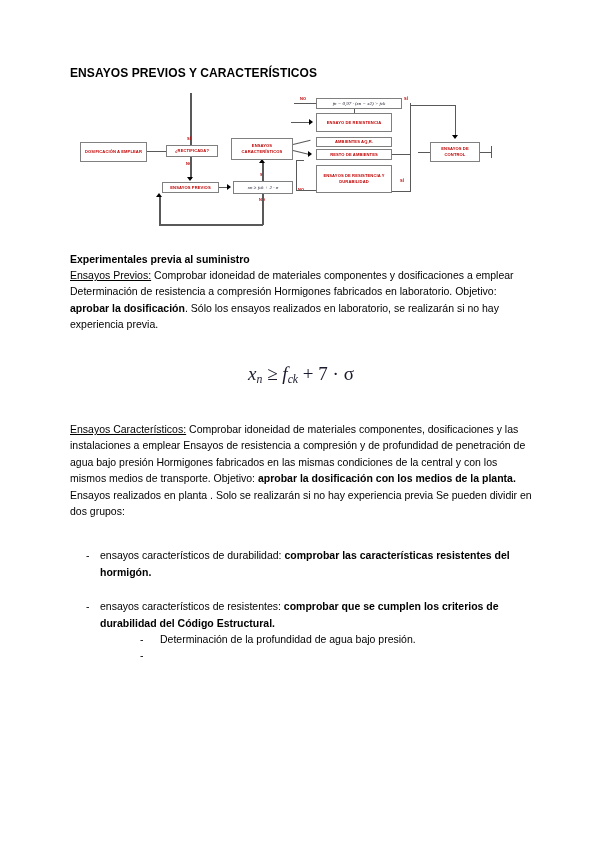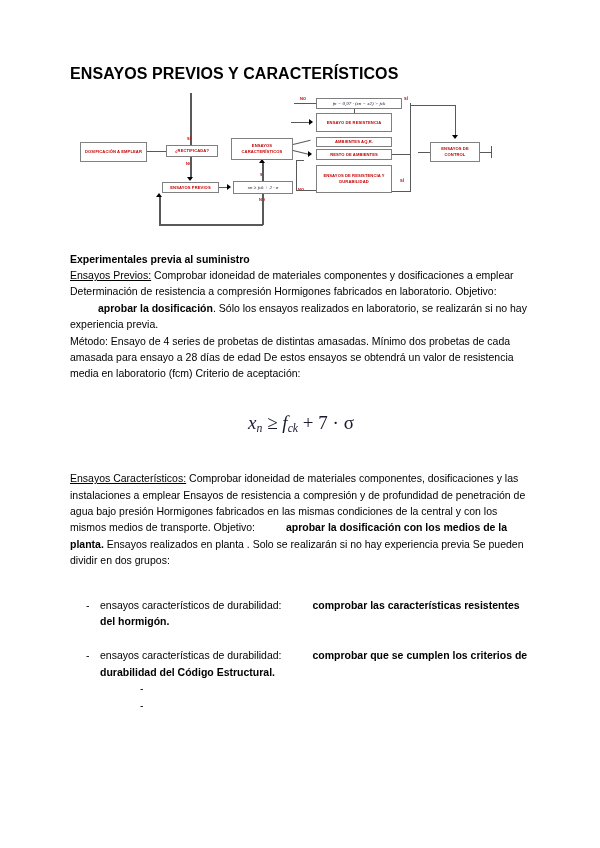--- a/index.html
+++ b/index.html
@@ -32,21 +32,21 @@
   }
 
   
   .doc-title {
     font-size: 10.5px;
     font-weight: bold;
     line-height: 15px;
     letter-spacing: 0.1px;
   }
   .doc-subtitle {
-    font-size: 16px;
+    font-size: 12px;
     font-weight: bold;
     line-height: 15px;
     letter-spacing: 0.1px;
     margin-bottom: 4px;
   }
 
   .section-heading {
     font-size: 10.5px;
     font-weight: bold;
     line-height: 16px;
@@ -61,21 +61,21 @@
   }
 
   
   p.body-par {
     font-size: 10.5px;
     line-height: 16.4px;
     margin: 0;
     text-align: left;
   }
   .u { text-decoration: underline; }
-  .b { font-weight: bold; margin-left: 28px; }
+  .b { font-weight: bold; }
 
   
   .formula-block {
     text-align: center;
     margin-top: 30px;
     margin-bottom: 34px;
     font-family: "Liberation Serif", serif;
     font-size: 19px;
     font-style: italic;
     color: #1a1a2e;
@@ -293,44 +293,44 @@
       <div class="dline h" style="left:410px; top:59px; width:12px;"></div>
       <div class="dline v" style="left:421px; top:53px; height:12px;"></div>
 
       <div class="dline h" style="left:348px; top:59px; width:12px;"></div>
     </div>
 
     <div class="section-heading">Experimentales previa al suministro</div>
 
     <p class="body-par"><span class="u">Ensayos Previos:</span><span>  Comprobar idoneidad de materiales componentes y dosificaciones a emplear  Determinación de resistencia a compresión  Hormigones fabricados en laboratorio. Objetivo: </span><span class="b">aprobar la dosificación</span><span>. Sólo los ensayos realizados en laboratorio,  se realizarán si no hay experiencia previa.</span></p>
 
-    <p class="body-par">Método:  Ensayo de 4 series de probetas de distintas amasadas. Mínimo dos probetas de cada amasada para ensayo a 28 días de edad  De estos ensayos se obtendrá un valor de resistencia media en laboratorio (fcm)  Criterio de aceptación:</p>
 
     <div class="formula-block">
       <span>x</span><sub class="f">n</sub><span class="op"> ≥ </span><span>f</span><sub class="f">ck</sub><span class="op"> + 7 · σ</span>
     </div>
 
     <p class="body-par"><span class="u"> Ensayos Característicos:</span><span>  Comprobar idoneidad de materiales componentes, dosificaciones y las instalaciones a emplear  Ensayos de resistencia a compresión y de profundidad de penetración de agua bajo presión  Hormigones fabricados en las mismas condiciones de la central y con los mismos medios de transporte. Objetivo: </span><span class="b">aprobar la dosificación con los medios de la planta.</span><span> Ensayos realizados en planta . Solo se realizarán si no hay experiencia previa  Se pueden dividir en dos grupos:</span></p>
 
     <div class="gap-20"></div>
 
     <div class="bullet-row">
       <div class="dash">-</div>
       <div class="btext"><span>ensayos característicos de durabilidad: </span><span class="b">comprobar las características resistentes del hormigón.</span></div>
     </div>
 
     <div class="gap-12"></div>
 
     <div class="bullet-row">
       <div class="dash">-</div>
-      <div class="btext"><span>ensayos características de durabilidad: </span><span class="b">comprobar que se cumplen los criterios de durabilidad del Código Estructural.</span></div>
+      <div class="btext"><span>ensayos característicos de resistentes: </span><span class="b">comprobar que se cumplen los criterios de durabilidad del Código Estructural.</span></div>
     </div>
 
     <div class="subbullet-row">
       <div class="dash">-</div>
+      <div class="btext">Determinación de la profundidad de agua bajo presión.</div>
     </div>
 
     <div class="subbullet-row">
       <div class="dash">-</div>
     </div>
 
     <div class="gap-34"></div>
 
 
   </div>

